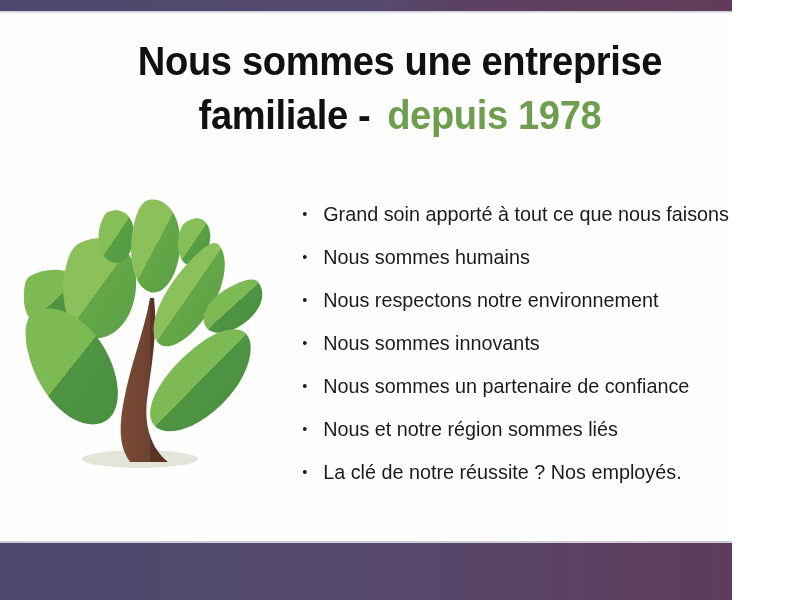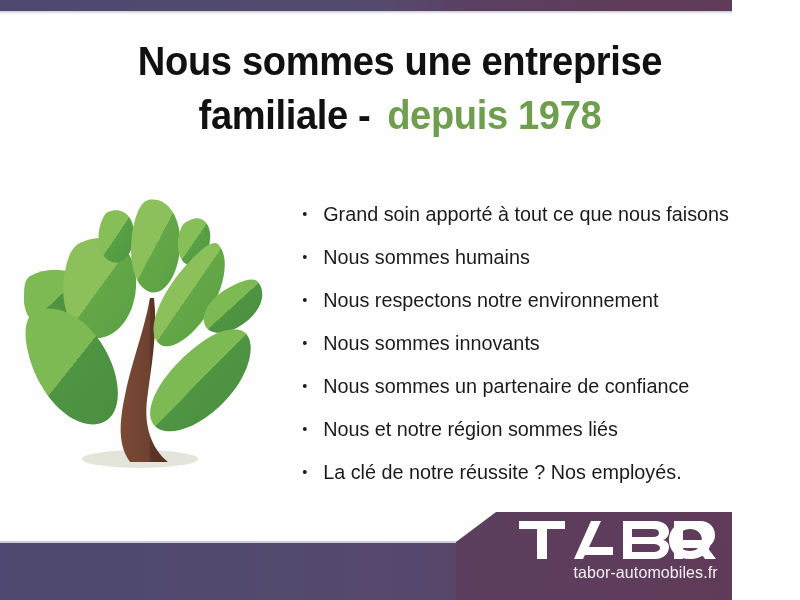--- a/index.html
+++ b/index.html
@@ -223,37 +223,14 @@
     <li><span class="dot"></span><span>Nous respectons notre environnement</span></li>
     <li><span class="dot"></span><span>Nous sommes innovants</span></li>
     <li><span class="dot"></span><span>Nous sommes un partenaire de confiance</span></li>
     <li><span class="dot"></span><span>Nous et notre région sommes liés</span></li>
     <li><span class="dot"></span><span>La clé de notre réussite ? Nos employés.</span></li>
   </ul>
 
   <div class="footer-hairline"></div>
   <div class="footer-bar"></div>
 
-  <div class="logo-block">
-    <div class="logo-mark">
-      <svg viewBox="0 0 200 38" xmlns="http://www.w3.org/2000/svg" aria-hidden="true">
-        <g fill="#ffffff">
-
-          <path d="M0 0 H46 V8 H28 V38 H18 V8 H0 Z"></path>
-
-          <path d="M55 38 L72 0 H82 L70 26 H94 V34 H66 L64 38 Z"></path>
-
-          <path d="M136 0 H104 V38 H136 C 145 38, 150 32, 150 26 C 150 22, 147 19.5, 144 19 C 147 18, 150 15, 150 11 C 150 5, 145 0, 136 0 Z
-                   M113 8 H134 C 138 8, 140 9.5, 140 12 C 140 14.5, 138 16, 134 16 H113 Z
-                   M113 23 H134 C 138 23, 141 24.5, 141 27 C 141 29.5, 138 31, 134 31 H113 Z" transform="translate(0,0)"></path>
-
-          <path d="M175 0 C 162 0, 154 8, 154 19 C 154 30, 162 38, 175 38 C 188 38, 196 30, 196 19 C 196 8, 188 0, 175 0 Z
-                   M175 8 C 182 8, 187 12.5, 187 19 C 187 25.5, 182 30, 175 30 C 168 30, 163 25.5, 163 19 C 163 12.5, 168 8, 175 8 Z" transform="translate(-4,0)"></path>
-
-          <path d="M196 0 H222 C 231 0, 237 6, 237 14 C 237 20, 234 24, 229 26 L 238 38 H227 L219 27 H205 V38 H196 Z
-                   M205 8 V19 H221 C 225 19, 228 17, 228 13.5 C 228 10, 225 8, 221 8 Z" transform="translate(-41,0) scale(1,1)"></path>
-        </g>
-      </svg>
-    </div>
-    <div class="logo-url">tabor-automobiles.fr</div>
-  </div>
 
 </div>
 
 </body></html>

